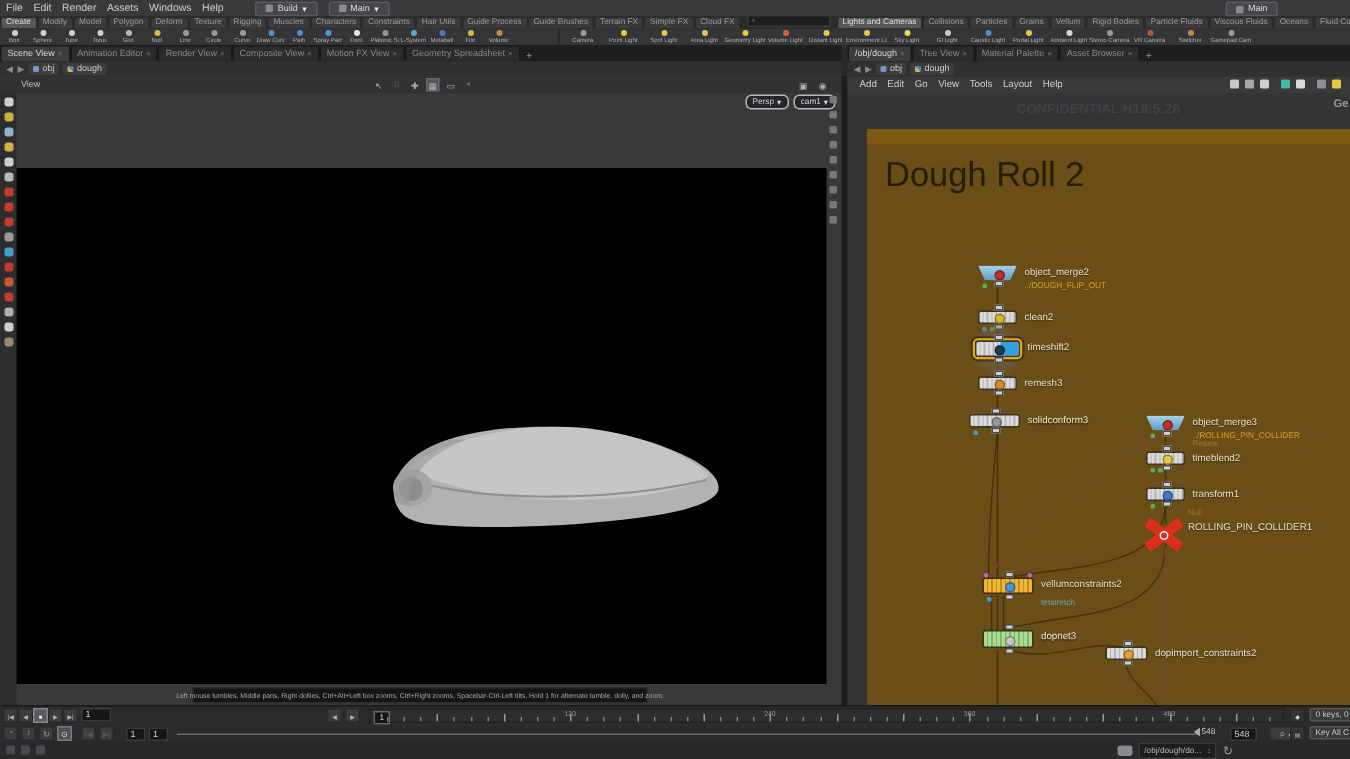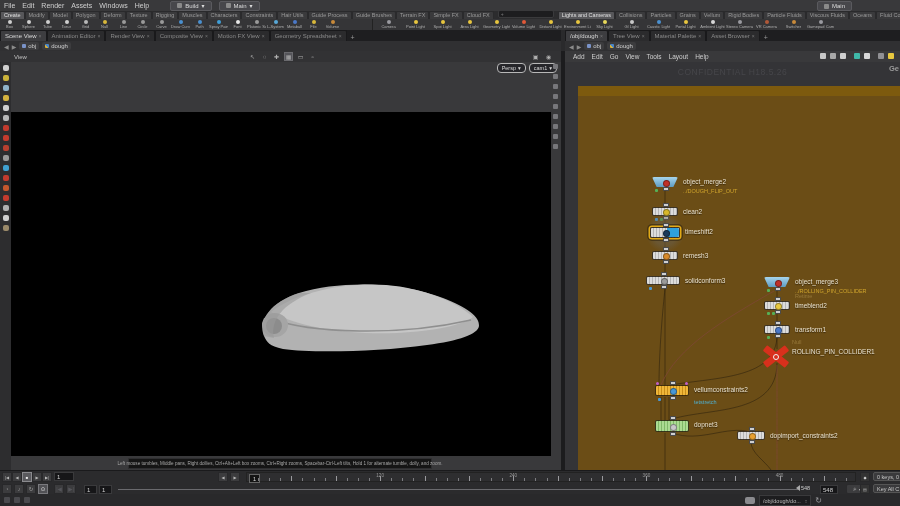--- a/index.html
+++ b/index.html
@@ -481,20 +481,21 @@
     <span class="netic" style="right:64px;background:#a8a8a8"></span>
     <span class="netic" style="right:54px;background:#d0d0d0"></span>
     <span class="netic" style="right:40px;background:#3fb8a8"></span>
     <span class="netic" style="right:30px;background:#d8d8d8"></span>
     <span class="netic" style="right:16px;background:#909094"></span>
     <span class="netic" style="right:6px;background:#e8c83f"></span>
     <div id="watermark">CONFIDENTIAL H18.5.26</div>
     <div id="cornerGe">Ge</div>
     <div id="nbhead"></div>
     <div id="nbbody"></div>
+    <div id="boxtitle">Dough Roll 2</div>
     <svg id="wires">
       <g stroke="#2a1f0c" stroke-opacity="0.55" fill="none" stroke-width="1">
         <path d="M100 135 L100 334"></path>
         <path d="M94 334 C94 300 98 255 100 238"></path>
         <path d="M212 236 L212 298"></path>
         <path d="M212 284 C212 328 152 326 106 334"></path>
         <path d="M212 312 C212 366 142 356 104 369"></path>
         <path d="M96 346 L96 369 M100 346 L100 369 M104 346 L104 369"></path>
         <path d="M107 382 C135 392 162 374 185 381"></path>
         <path d="M100 382 L100 419"></path>

